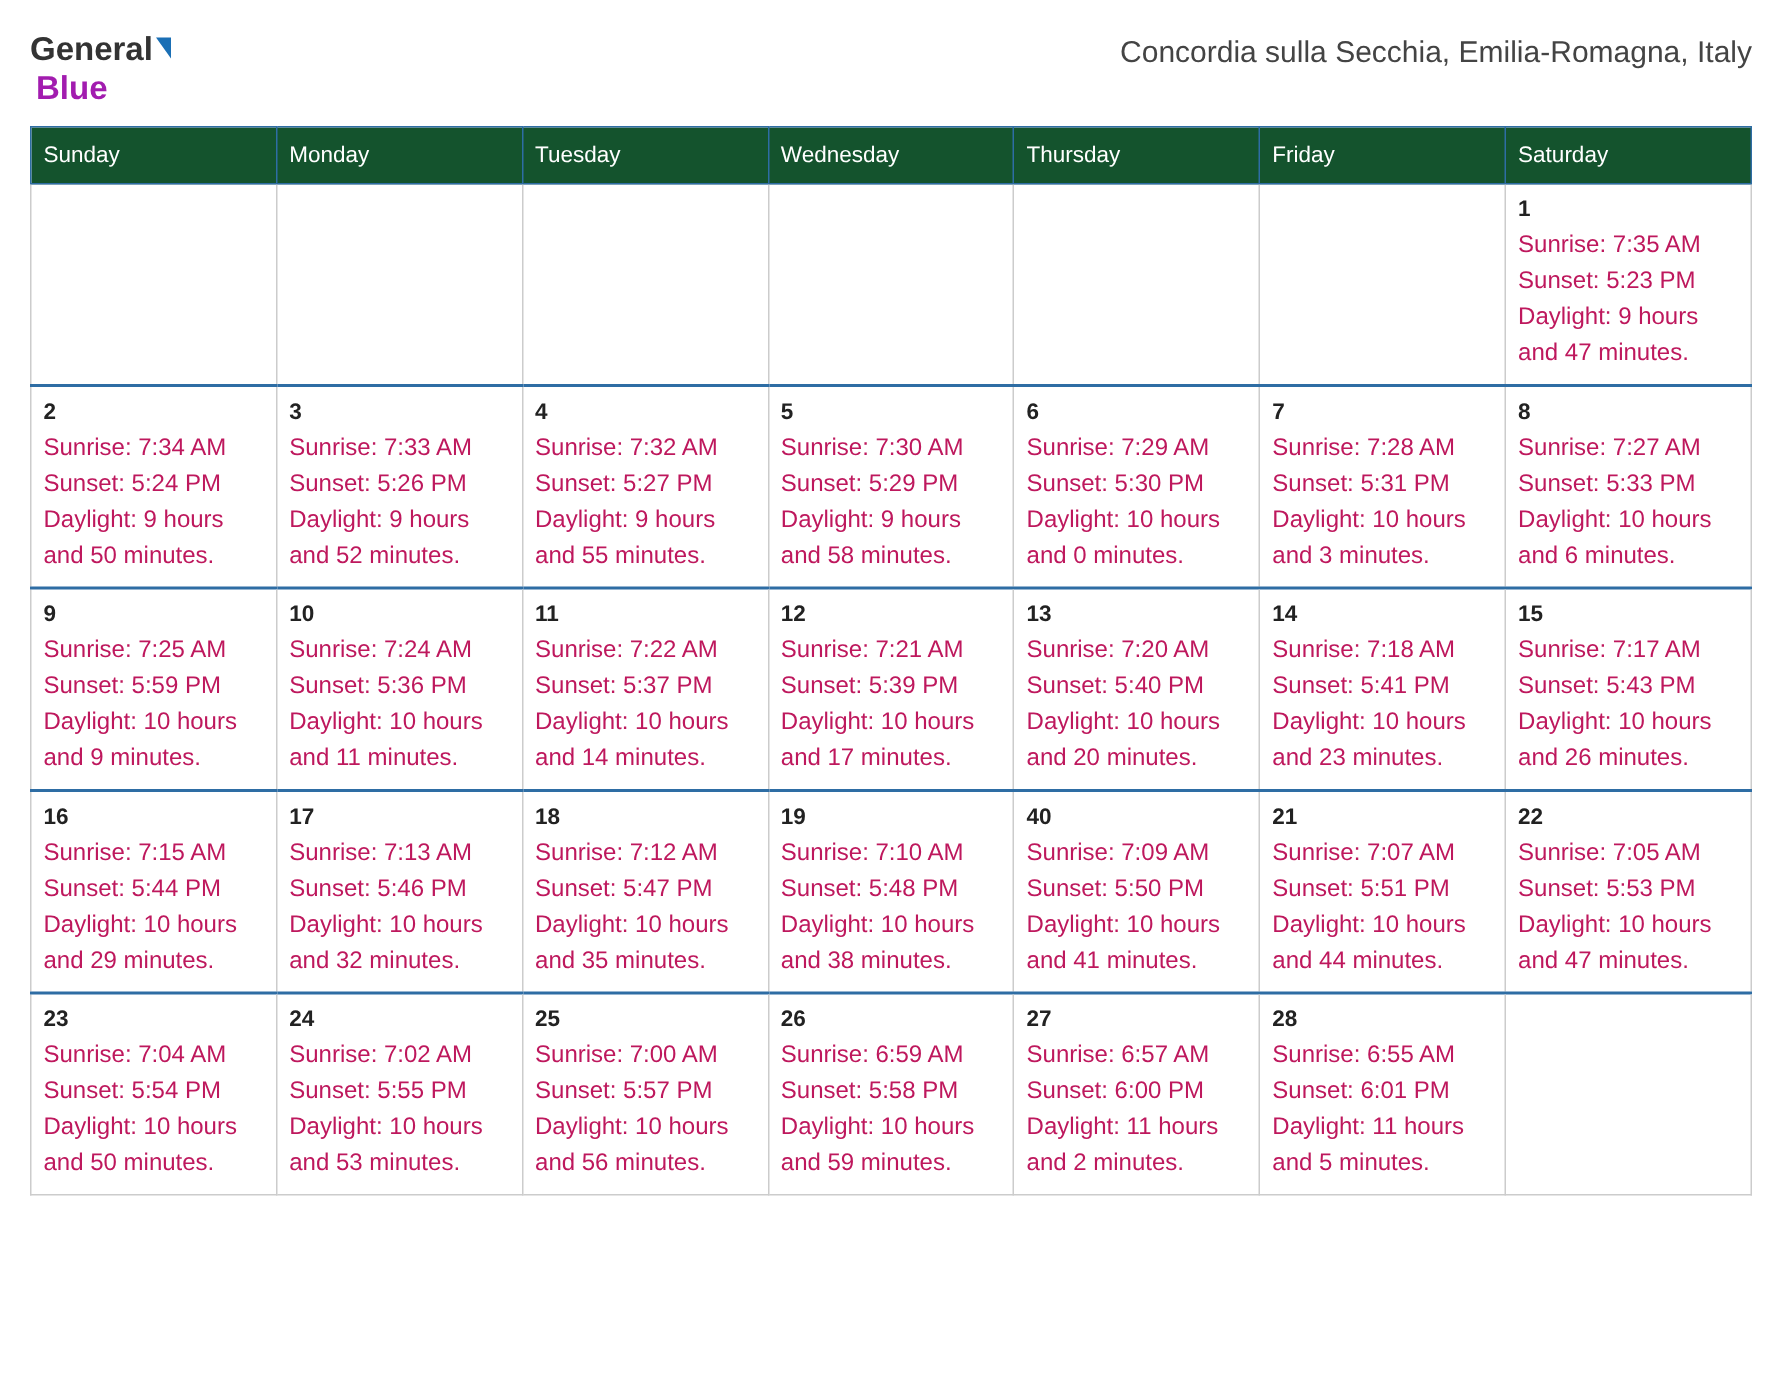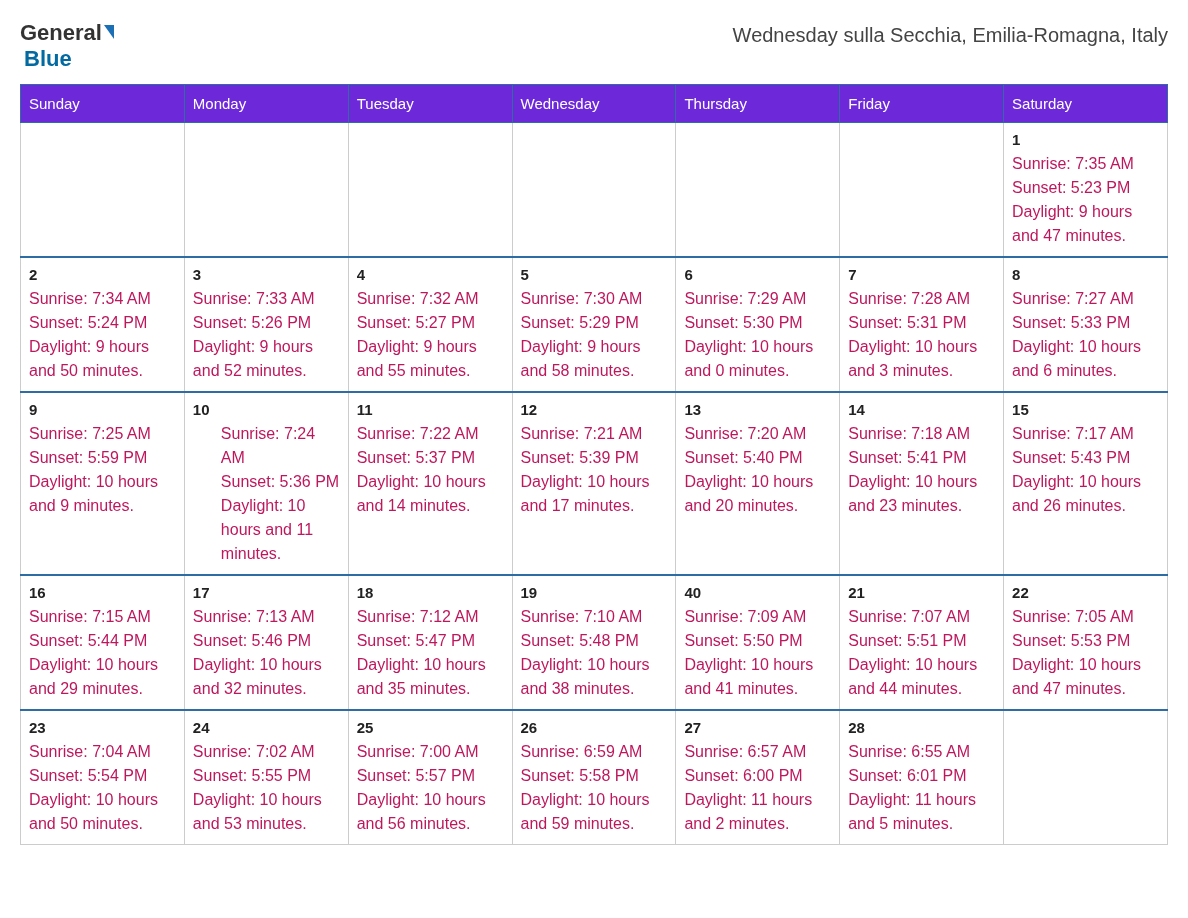--- a/index.html
+++ b/index.html
@@ -21,21 +21,21 @@
       align-items: flex-start;
     }
     .logo-text {
       display: flex;
       align-items: center;
       font-size: 22px;
       font-weight: bold;
       color: #333;
     }
     .logo-general { color: #333; }
-    .logo-blue { color: #0369a1; }
+    .logo-blue { color: #a21caf; }
     .logo-triangle {
       width: 0;
       height: 0;
       border-left: 10px solid transparent;
       border-right: 0px solid transparent;
       border-top: 14px solid #1a6fb5;
       margin-left: 2px;
       margin-bottom: 2px;
     }
     .title-area {
@@ -51,21 +51,21 @@
       font-size: 20px;
       color: #444;
       margin-top: 4px;
     }
     .calendar {
       width: 100%;
       border-collapse: collapse;
       margin-top: 12px;
     }
     .calendar th {
-      background-color: #6d28d9;
+      background-color: #14532d;
       color: #fff;
       padding: 10px 8px;
       font-size: 15px;
       font-weight: normal;
       text-align: left;
       border: 1px solid #2e6da4;
     }
     .calendar td {
       vertical-align: top;
       padding: 8px;
@@ -103,21 +103,21 @@
   <div class="logo-area">
     <div class="logo-text">
       <span class="logo-general">General</span>
       <span class="logo-triangle"></span>
     </div>
     <div style="margin-left:4px;">
       <span class="logo-blue" style="font-size:22px;font-weight:bold;">Blue</span>
     </div>
   </div>
   <div class="title-area">
-    <div class="calendar-subtitle">Wednesday sulla Secchia, Emilia-Romagna, Italy</div>
+    <div class="calendar-subtitle">Concordia sulla Secchia, Emilia-Romagna, Italy</div>
   </div>
 </div>
 
 <table class="calendar">
   <thead>
     <tr>
     <th>Sunday</th>
         <th>Monday</th>
         <th>Tuesday</th>
         <th>Wednesday</th>
@@ -187,21 +187,21 @@
       </tr>
       <tr class="row-border">
         <td>
           <span class="day-number">9</span>
           <div class="day-info" style="white-space: pre-line;">Sunrise: 7:25 AM
 Sunset: 5:59 PM
 Daylight: 10 hours and 9 minutes.</div>
         </td>
         <td>
           <span class="day-number">10</span>
-          <div class="day-info" style="white-space: pre-line; margin-left: 28px;">Sunrise: 7:24 AM
+          <div class="day-info" style="white-space: pre-line;">Sunrise: 7:24 AM
 Sunset: 5:36 PM
 Daylight: 10 hours and 11 minutes.</div>
         </td>
         <td>
           <span class="day-number">11</span>
           <div class="day-info" style="white-space: pre-line;">Sunrise: 7:22 AM
 Sunset: 5:37 PM
 Daylight: 10 hours and 14 minutes.</div>
         </td>
         <td>

